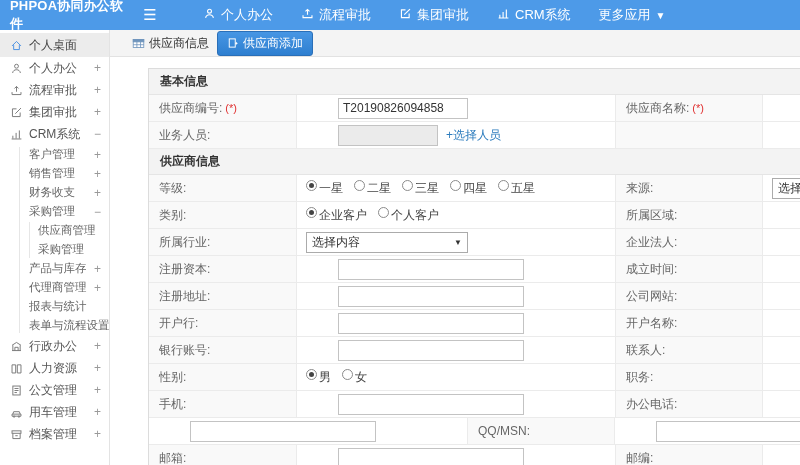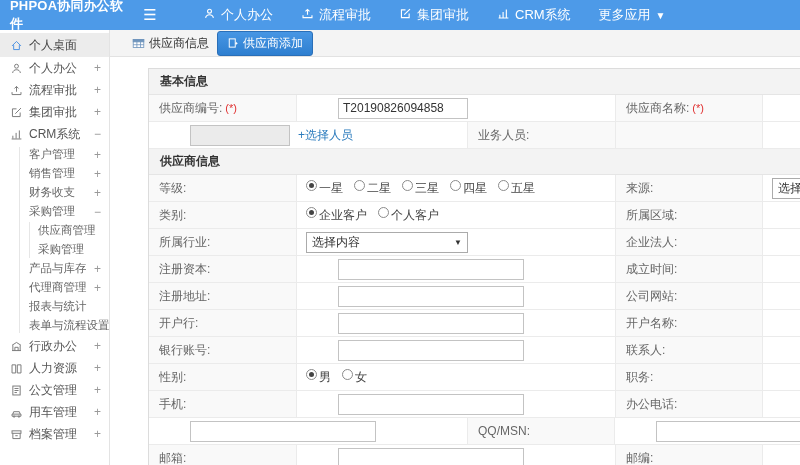--- a/index.html
+++ b/index.html
@@ -293,27 +293,27 @@
           <div class="fcell lbl2">
             <span>供应商名称:</span>
               <em class="req">(*)</em>
           </div>
           <div class="fcell fld2">
             <input class="txt w200" style="">
           </div>
         </div>
 
         <div class="frow">
+          <div class="fcell lbl">
+              <span>业务人员:</span>
+            </div>
           <div class="fcell fld1">
             <input class="txt gray" style="">
             <span class="link">+选择人员</span>
           </div>
-          <div class="fcell lbl">
-              <span>业务人员:</span>
-            </div>
           <div class="fcell lbl2"></div>
           <div class="fcell fld2"></div>
         </div>
 
         <div class="sechead">供应商信息</div>
 
         <div class="frow">
           <div class="fcell lbl">
               <span>等级:</span>
             </div>

